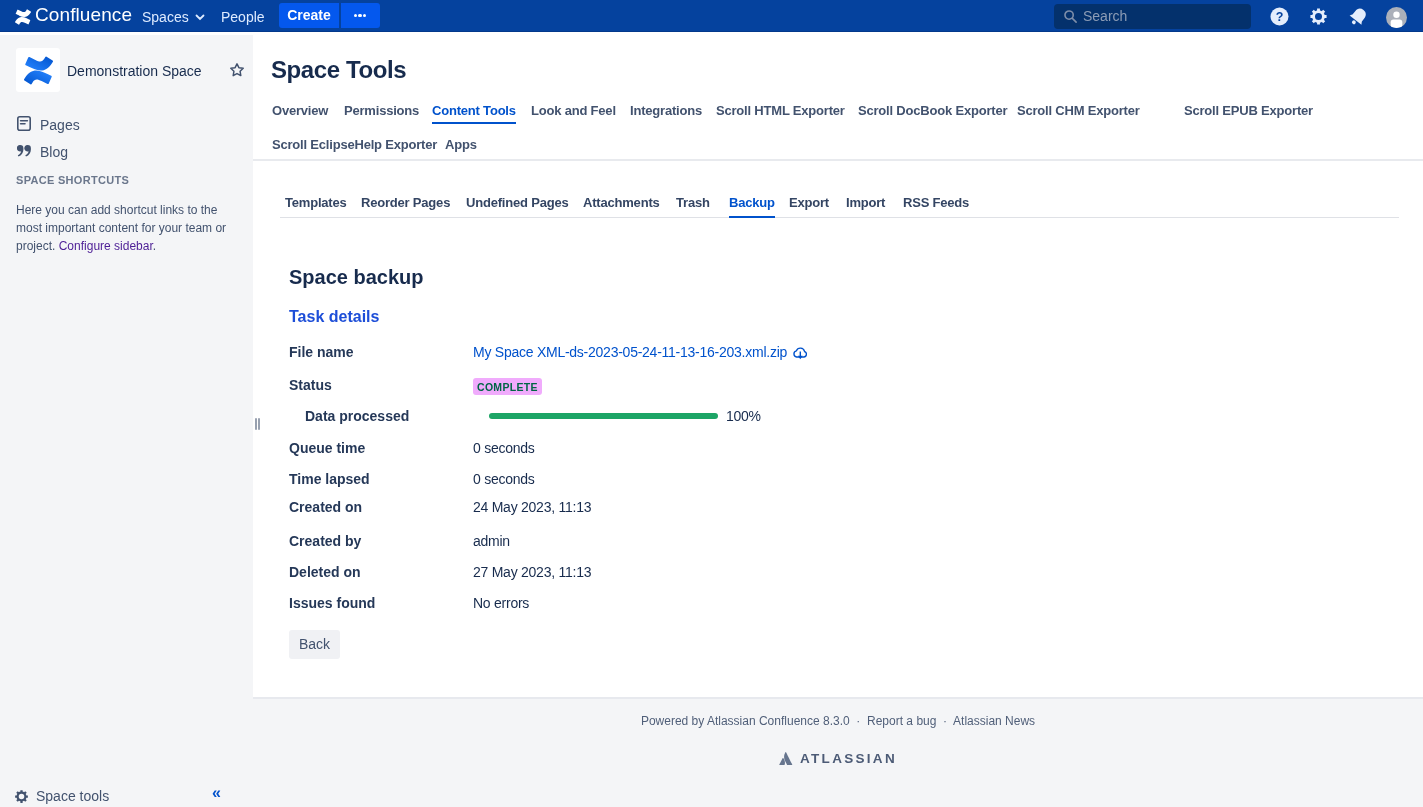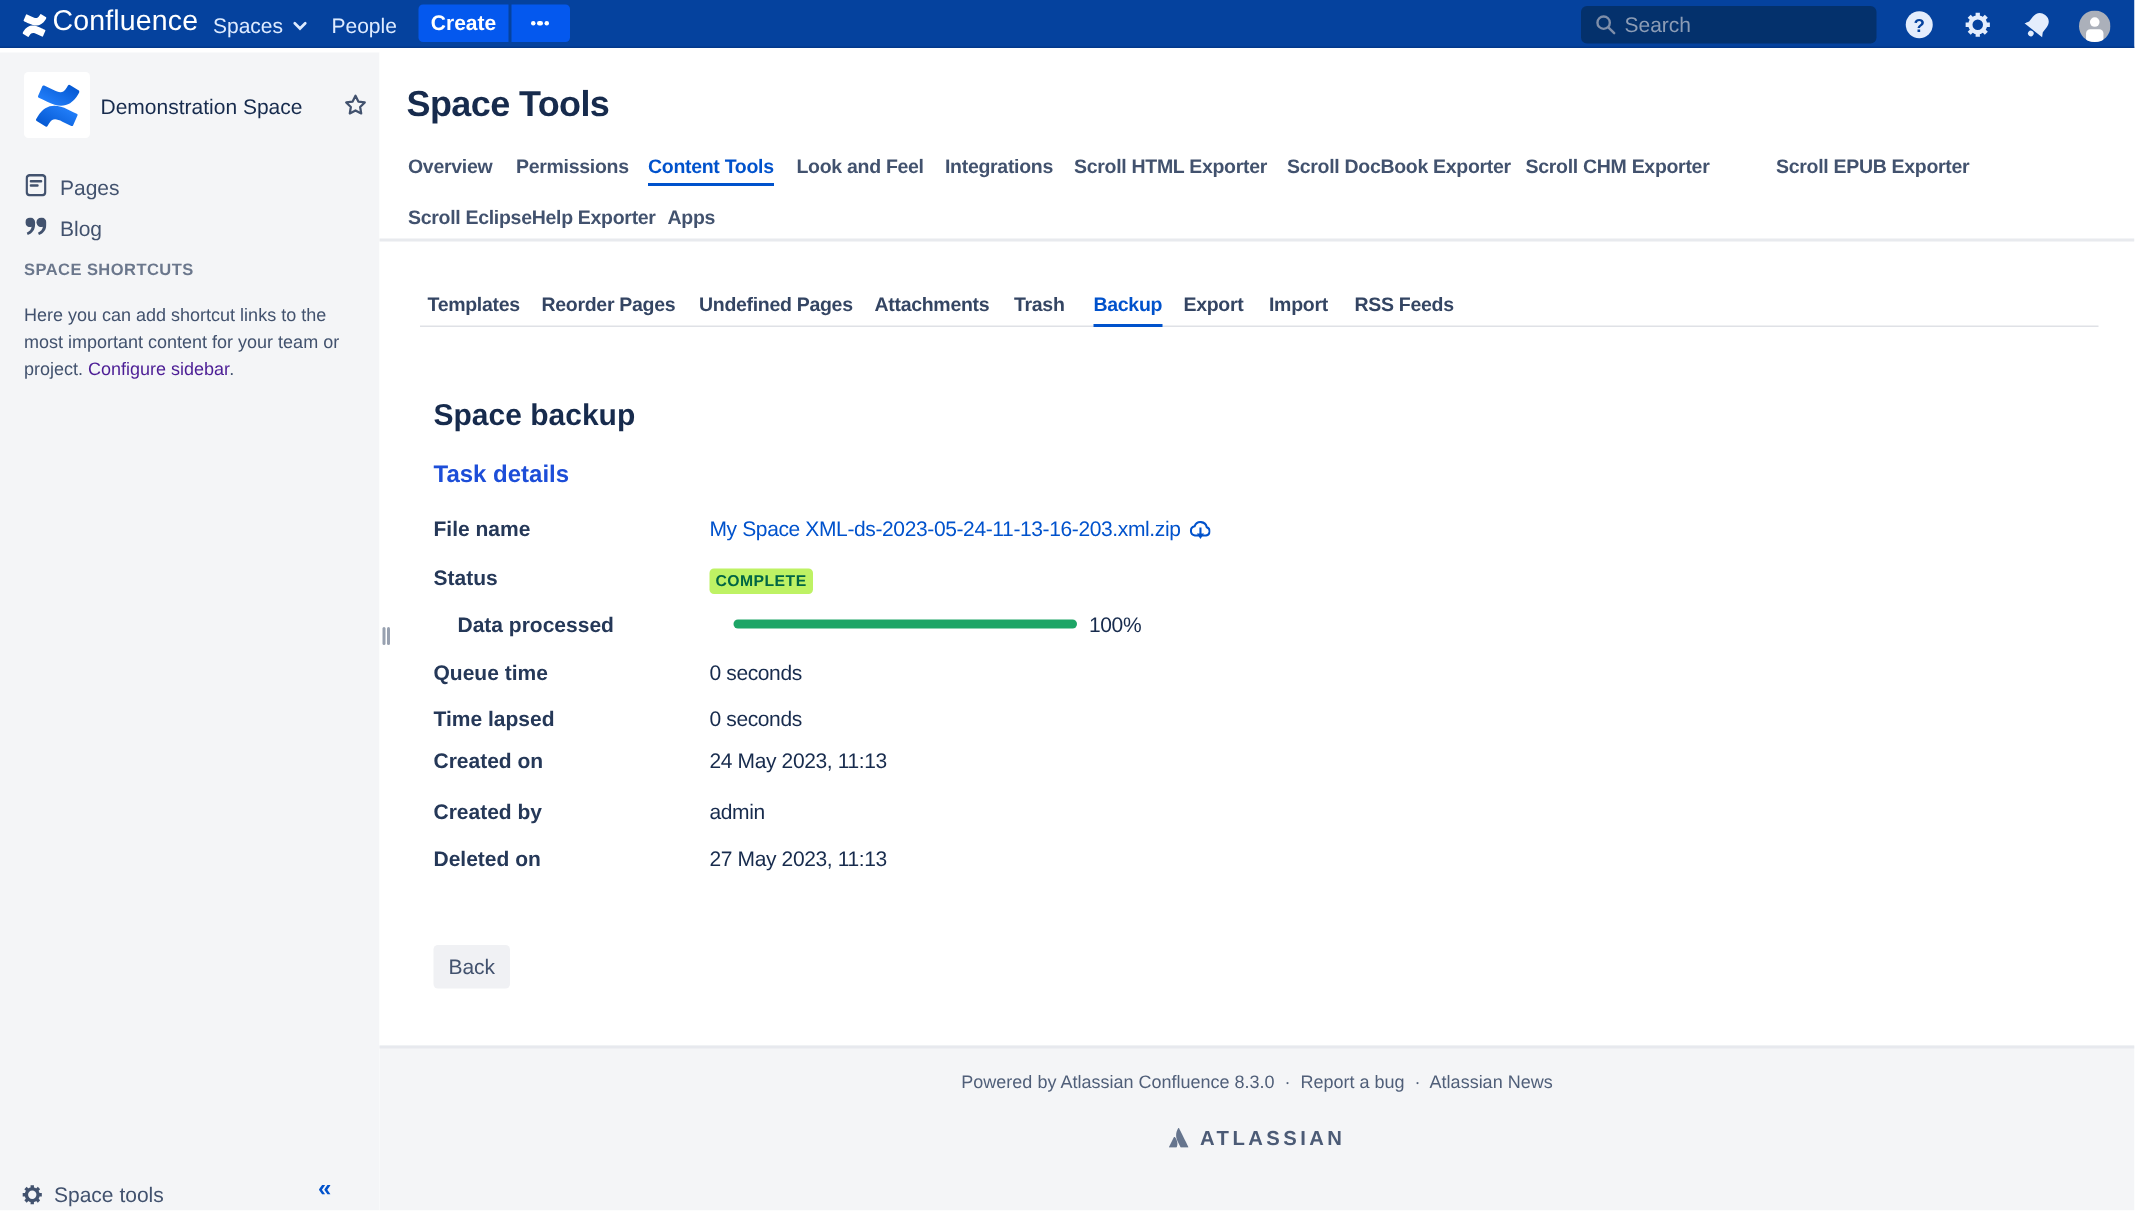--- a/index.html
+++ b/index.html
@@ -45,21 +45,21 @@
 .subtabs { position:absolute; left:27px; top:159.5px; width:1119px; height:23px; border-bottom:1px solid #DFE1E6; }
 .subtabs span { position:absolute; top:0; font-size:13px; letter-spacing:-0.2px; font-weight:bold; color:#344563; white-space:nowrap; line-height:16px; }
 .sub-act { color:#0052CC !important; }
 .sub-act i { position:absolute; left:0; right:0; top:21px; height:2px; background:#0052CC; }
 h2 { position:absolute; left:36px; top:231px; font-size:20px; font-weight:bold; color:#172B4D; }
 h3 { position:absolute; left:36px; top:273px; font-size:16px; font-weight:bold; color:#1d4ed8; }
 .row { position:absolute; left:36px; height:20px; display:flex; align-items:center; }
 .row .lbl { width:184px; font-size:14px; font-weight:bold; color:#253858; }
 .row .val { font-size:14px; letter-spacing:-0.25px; color:#172B4D; }
 .row a { color:#0052CC; text-decoration:none; }
-.badge { background:#bef264; color:#006644; font-size:10.5px; font-weight:bold; letter-spacing:0.3px; padding:2.5px 4px; border-radius:3px;text-align:right; }
+.badge { background:#f0abfc; color:#006644; font-size:10.5px; font-weight:bold; letter-spacing:0.3px; padding:2.5px 4px; border-radius:3px;text-align:right; }
 .pbar { width:229px; height:6px; border-radius:3px; background:#1DA566; margin-right:8px; }
 .btn-back { position:absolute; left:36px; top:595px; width:51px; height:29px; background:#F0F1F4; border-radius:3px; font-size:14px; font-weight:500; color:#42526E; text-align:center; line-height:29px; }
 
 
 .footer { position:absolute; left:0; top:662px; width:1170px; height:110px; background:#F4F5F7; border-top:2px solid #E7E9EE; text-align:center; color:#505F79; }
 .f1 { margin-top:17px; font-size:12px; }
 .f1 b { color:#42526E; }
 .f2 { margin-top:15px; font-size:12px; }
 .f-logo { margin-top:23px; display:flex; align-items:center; justify-content:center; gap:7px; }
 .f-logo span { font-size:13.5px; font-weight:bold; letter-spacing:2.3px; color:#4C5B76; }
@@ -240,20 +240,24 @@
       <div class="val">24 May 2023, 11:13</div>
     </div>
   <div class="row" style="top:496px;">
       <div class="lbl">Created by</div>
       <div class="val">admin</div>
     </div>
   <div class="row" style="top:527px;">
       <div class="lbl">Deleted on</div>
       <div class="val">27 May 2023, 11:13</div>
     </div>
+  <div class="row" style="top:558px;">
+      <div class="lbl">Issues found</div>
+      <div class="val">No errors</div>
+    </div>
 
   <div class="btn-back">Back</div>
 
   <div class="footer">
     <div class="f2">Powered by Atlassian Confluence 8.3.0 &nbsp;·&nbsp; Report a bug &nbsp;·&nbsp; Atlassian News</div>
     <div class="f-logo">
       <svg width="14" height="13" viewBox="0 0 32 31">
           <path fill="#66758E" d="M9.26 14.46 c-.46-.49-1.17-.46-1.47.19 L.1 30.06 c-.27.57.14 1.22.77 1.22 h10.71 c.35 0 .67-.2.82-.52 2.31-4.77.91-12.02-3.14-16.3z"></path>
           <path fill="#66758E" d="M14.7.59 c-4.3 6.8-4.02 14.33-1.19 19.99 l5.16 10.32 c.15.3.44.38.77.38 h10.71 c.63 0 1.04-.65.77-1.22 0 0-14.41-28.83-14.77-29.55-.32-.65-1.04-.66-1.45.08z"></path>
         </svg>

